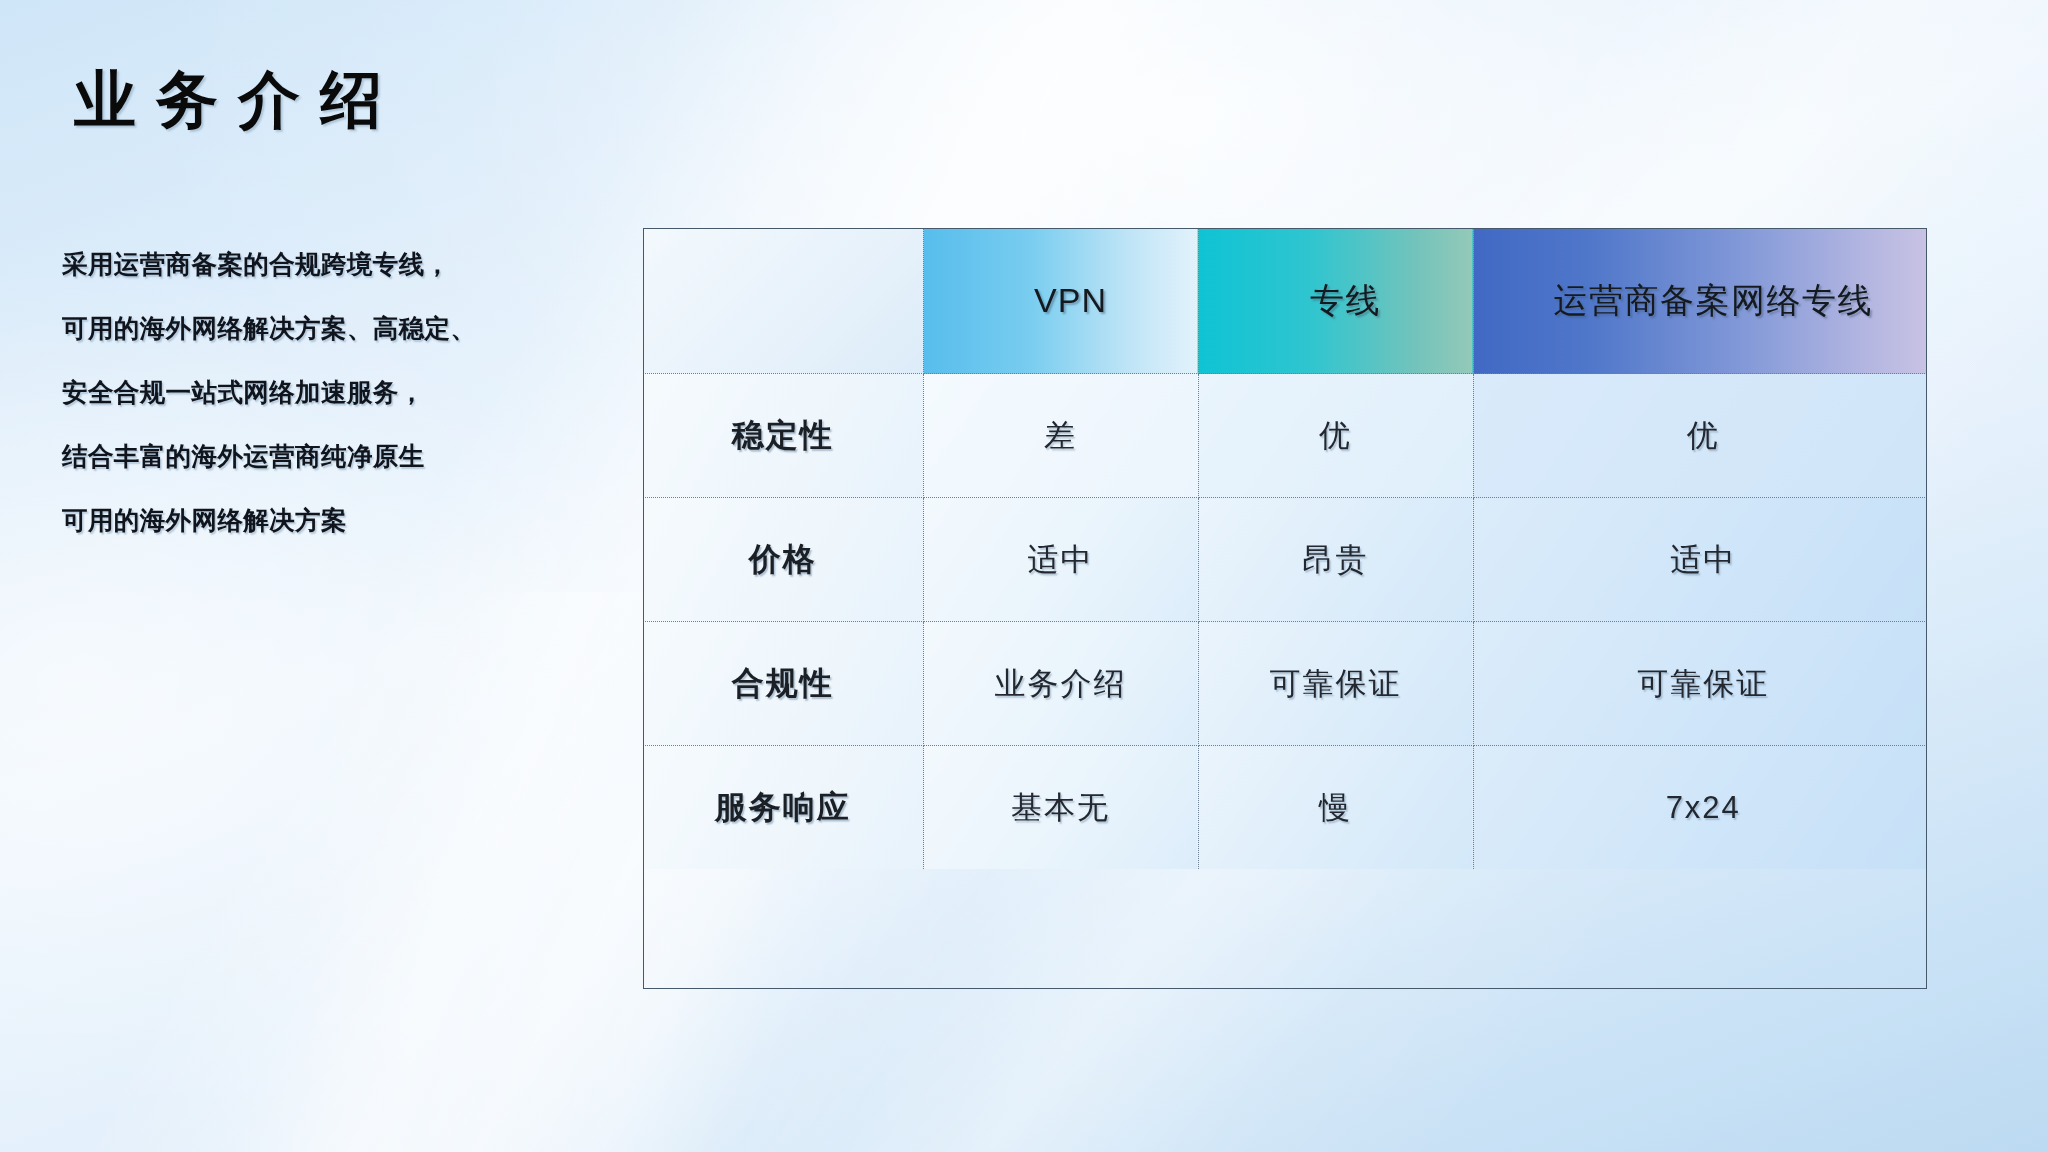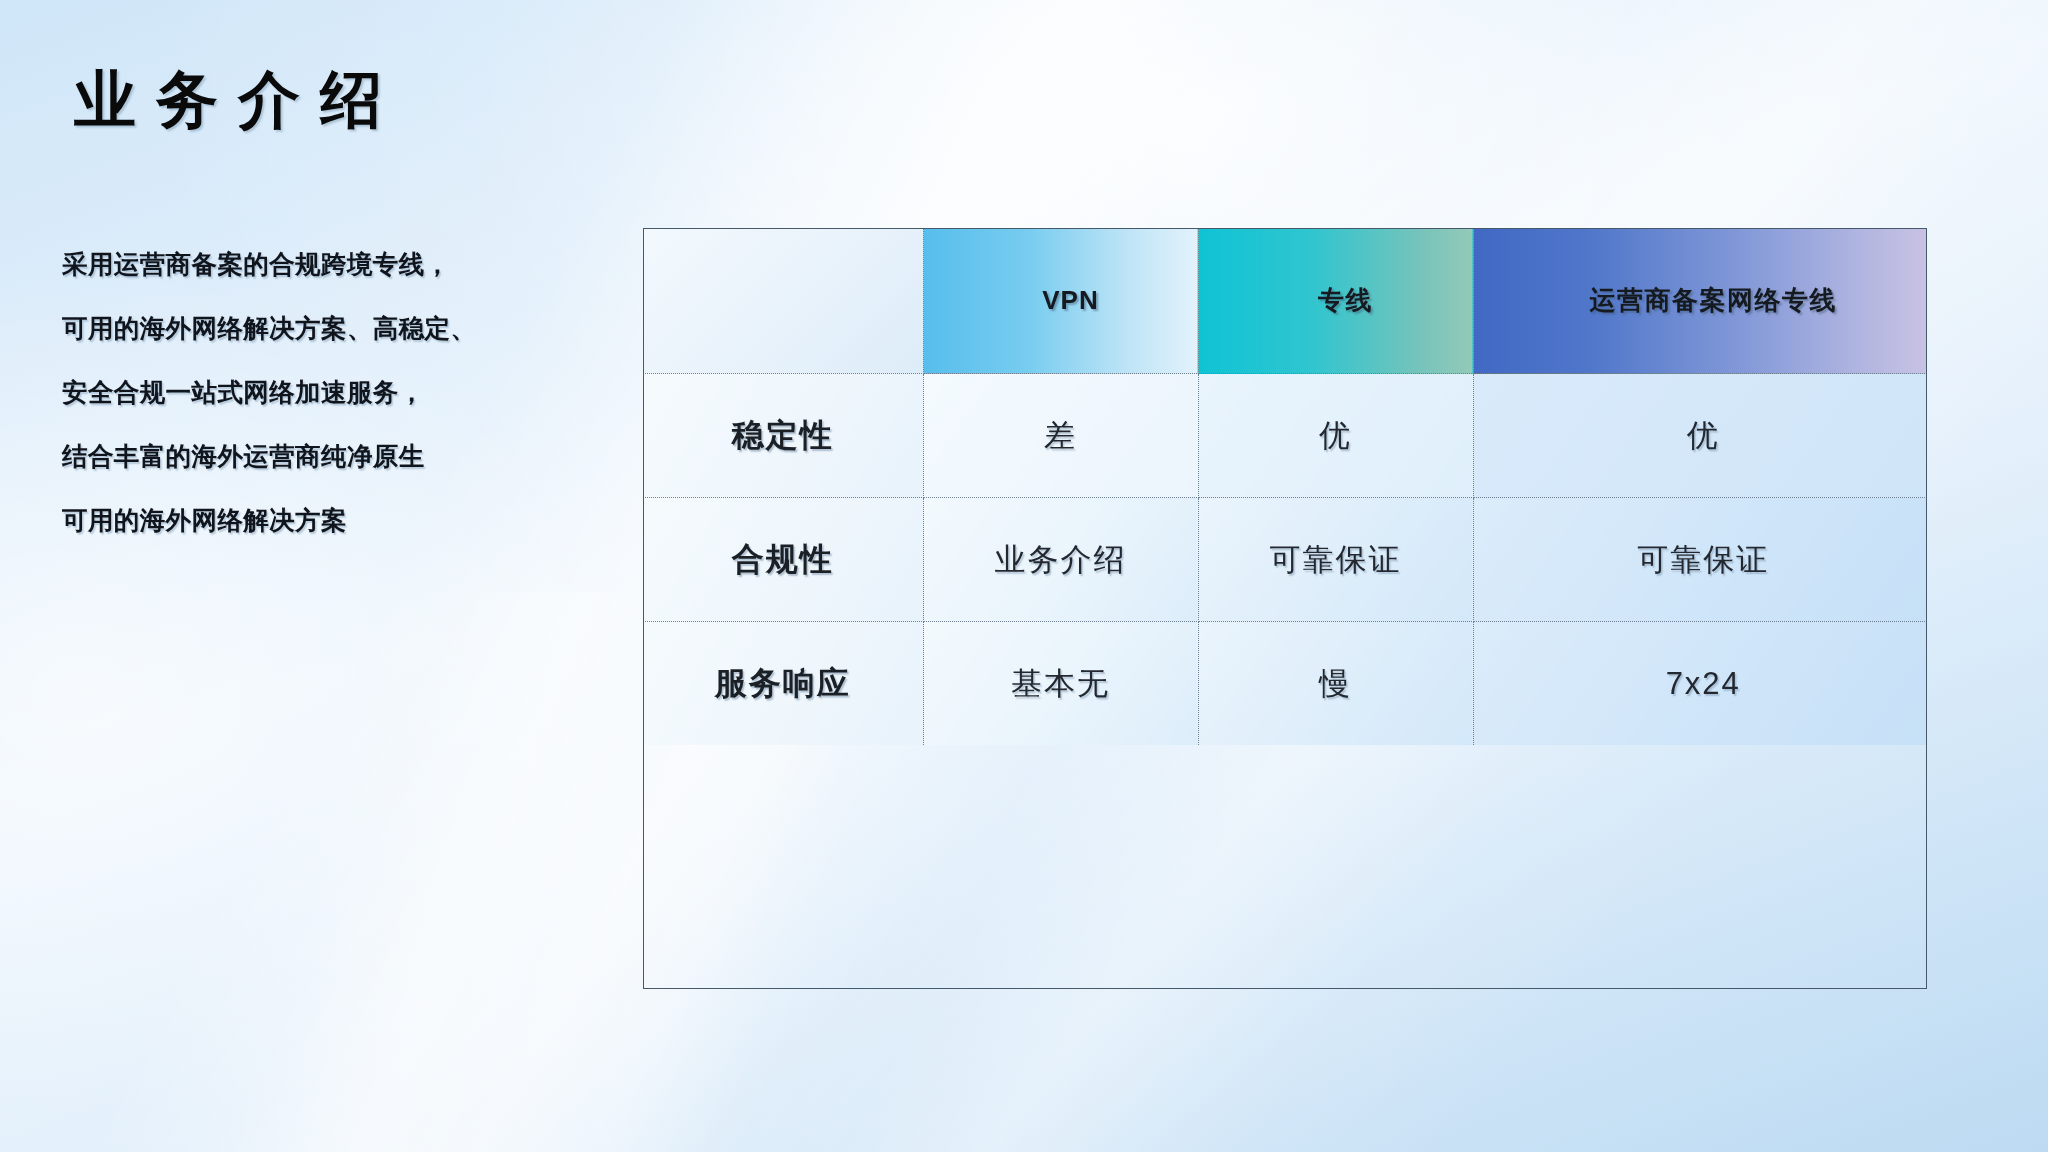--- a/index.html
+++ b/index.html
@@ -148,22 +148,22 @@
   .th-vpn {
     background: linear-gradient(90deg, #57bdec 0%, #77ccef 38%, #bfe4f6 75%, #e2f2fb 100%);
   }
   .th-line {
     background: linear-gradient(90deg, #0fc3d4 0%, #2ec5cf 40%, #74c3bb 80%, #94c9b7 100%);
   }
   .th-ops {
     background: linear-gradient(90deg, #4169c4 0%, #4f76c9 25%, #8399d8 60%, #b0b4e0 85%, #c8c2e4 100%);
   }
   .th-label {
-    font-size: 26px;
-    font-weight: bold;
+    font-size: 34px;
+    font-weight: normal;
     color: #151a20;
     letter-spacing: 1.5px;
     text-shadow: 2px 2px 2px rgba(60,85,110,0.45);
     margin-left: 20px;
   }
   .th-label.latin { letter-spacing: 1px; }
 
   
   tbody td { height: 123px; }
   .cell-row-label {
@@ -228,20 +228,26 @@
       </tr>
     </thead>
     <tbody>
       <tr>
         <td class="cell-row-label">稳定性</td>
         <td class="cell-value cell-c1">差</td>
         <td class="cell-value cell-c2">优</td>
         <td class="cell-value cell-c3">优</td>
       </tr>
       <tr>
+        <td class="cell-row-label">价格</td>
+        <td class="cell-value cell-c1">适中</td>
+        <td class="cell-value cell-c2">昂贵</td>
+        <td class="cell-value cell-c3">适中</td>
+      </tr>
+      <tr>
         <td class="cell-row-label">合规性</td>
         <td class="cell-value cell-c1">业务介绍</td>
         <td class="cell-value cell-c2">可靠保证</td>
         <td class="cell-value cell-c3">可靠保证</td>
       </tr>
       <tr>
         <td class="cell-row-label">服务响应</td>
         <td class="cell-value cell-c1">基本无</td>
         <td class="cell-value cell-c2">慢</td>
         <td class="cell-value cell-c3">7x24</td>

